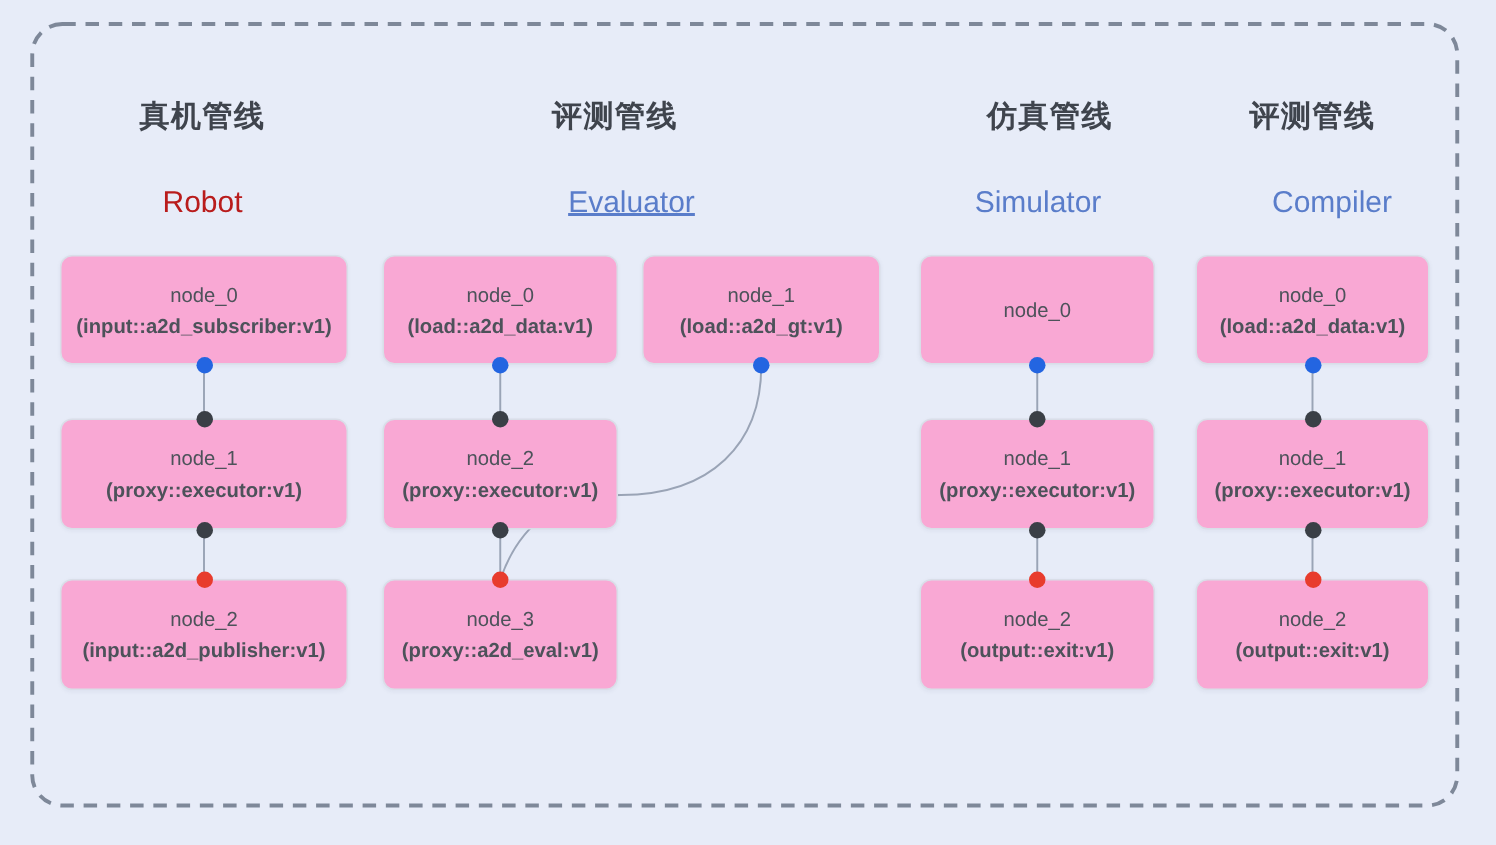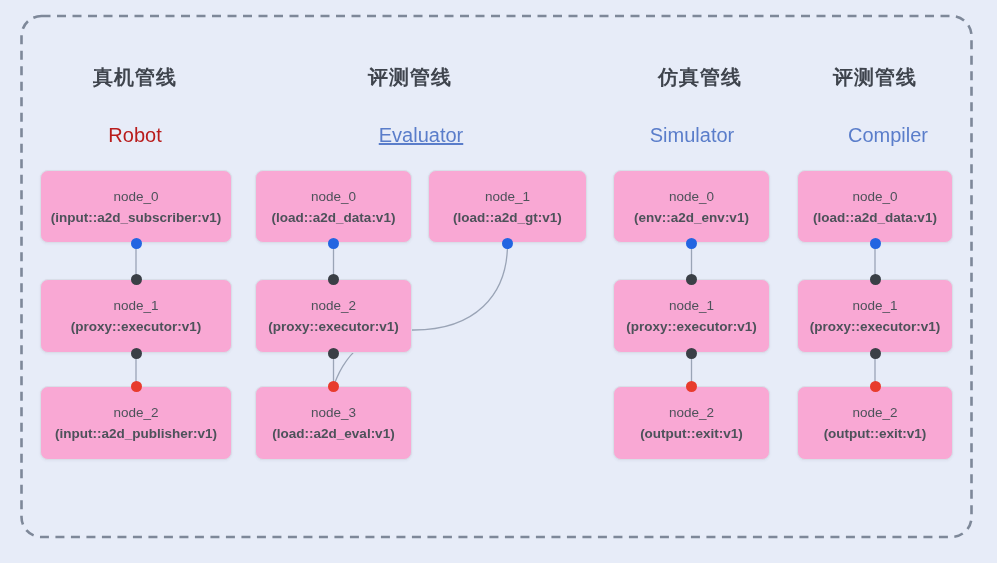--- a/index.html
+++ b/index.html
@@ -120,28 +120,27 @@
       </div>
       <div class="port-dot" style="left: 502px; top: 237.5px; background: rgb(35, 101, 225);"></div>
       <div class="node-card" style="left: 255px; top: 279px; width: 157px; height: 74px;">
         <div class="node-line1">node_2</div>
         <div class="node-line2">(proxy::executor:v1)</div>
       </div>
       <div class="port-dot" style="left: 328px; top: 273.5px; background: rgb(58, 63, 70);"></div>
       <div class="port-dot" style="left: 328px; top: 347.5px; background: rgb(58, 63, 70);"></div>
       <div class="node-card" style="left: 255px; top: 386px; width: 157px; height: 74px; align-items: center;">
         <div class="node-line1">node_3</div>
-        <div class="node-line2">(load::a2d_eval:v1)</div>
+        <div class="node-line2">(proxy::a2d_eval:v1)</div>
       </div>
       <div class="port-dot" style="left: 328px; top: 380.5px; background: rgb(232, 60, 45);"></div>
       <div class="pipeline-title-zh" style="left: 700px;">仿真管线</div>
       <div class="pipeline-title-en" style="left: 692px; color: rgb(90, 125, 202);">Simulator</div>
       <div class="node-card" style="left: 613px; top: 170px; width: 157px; height: 73px;">
         <div class="node-line1">node_0</div>
-        <div class="node-line2">(env::a2d_env:v1)</div>
       </div>
       <div class="port-dot" style="left: 686px; top: 237.5px; background: rgb(35, 101, 225);"></div>
       <div class="node-card" style="left: 613px; top: 279px; width: 157px; height: 74px;">
         <div class="node-line1">node_1</div>
         <div class="node-line2">(proxy::executor:v1)</div>
       </div>
       <div class="port-dot" style="left: 686px; top: 273.5px; background: rgb(58, 63, 70);"></div>
       <div class="port-dot" style="left: 686px; top: 347.5px; background: rgb(58, 63, 70);"></div>
       <div class="node-card" style="left: 613px; top: 386px; width: 157px; height: 74px;">
         <div class="node-line1">node_2</div>

